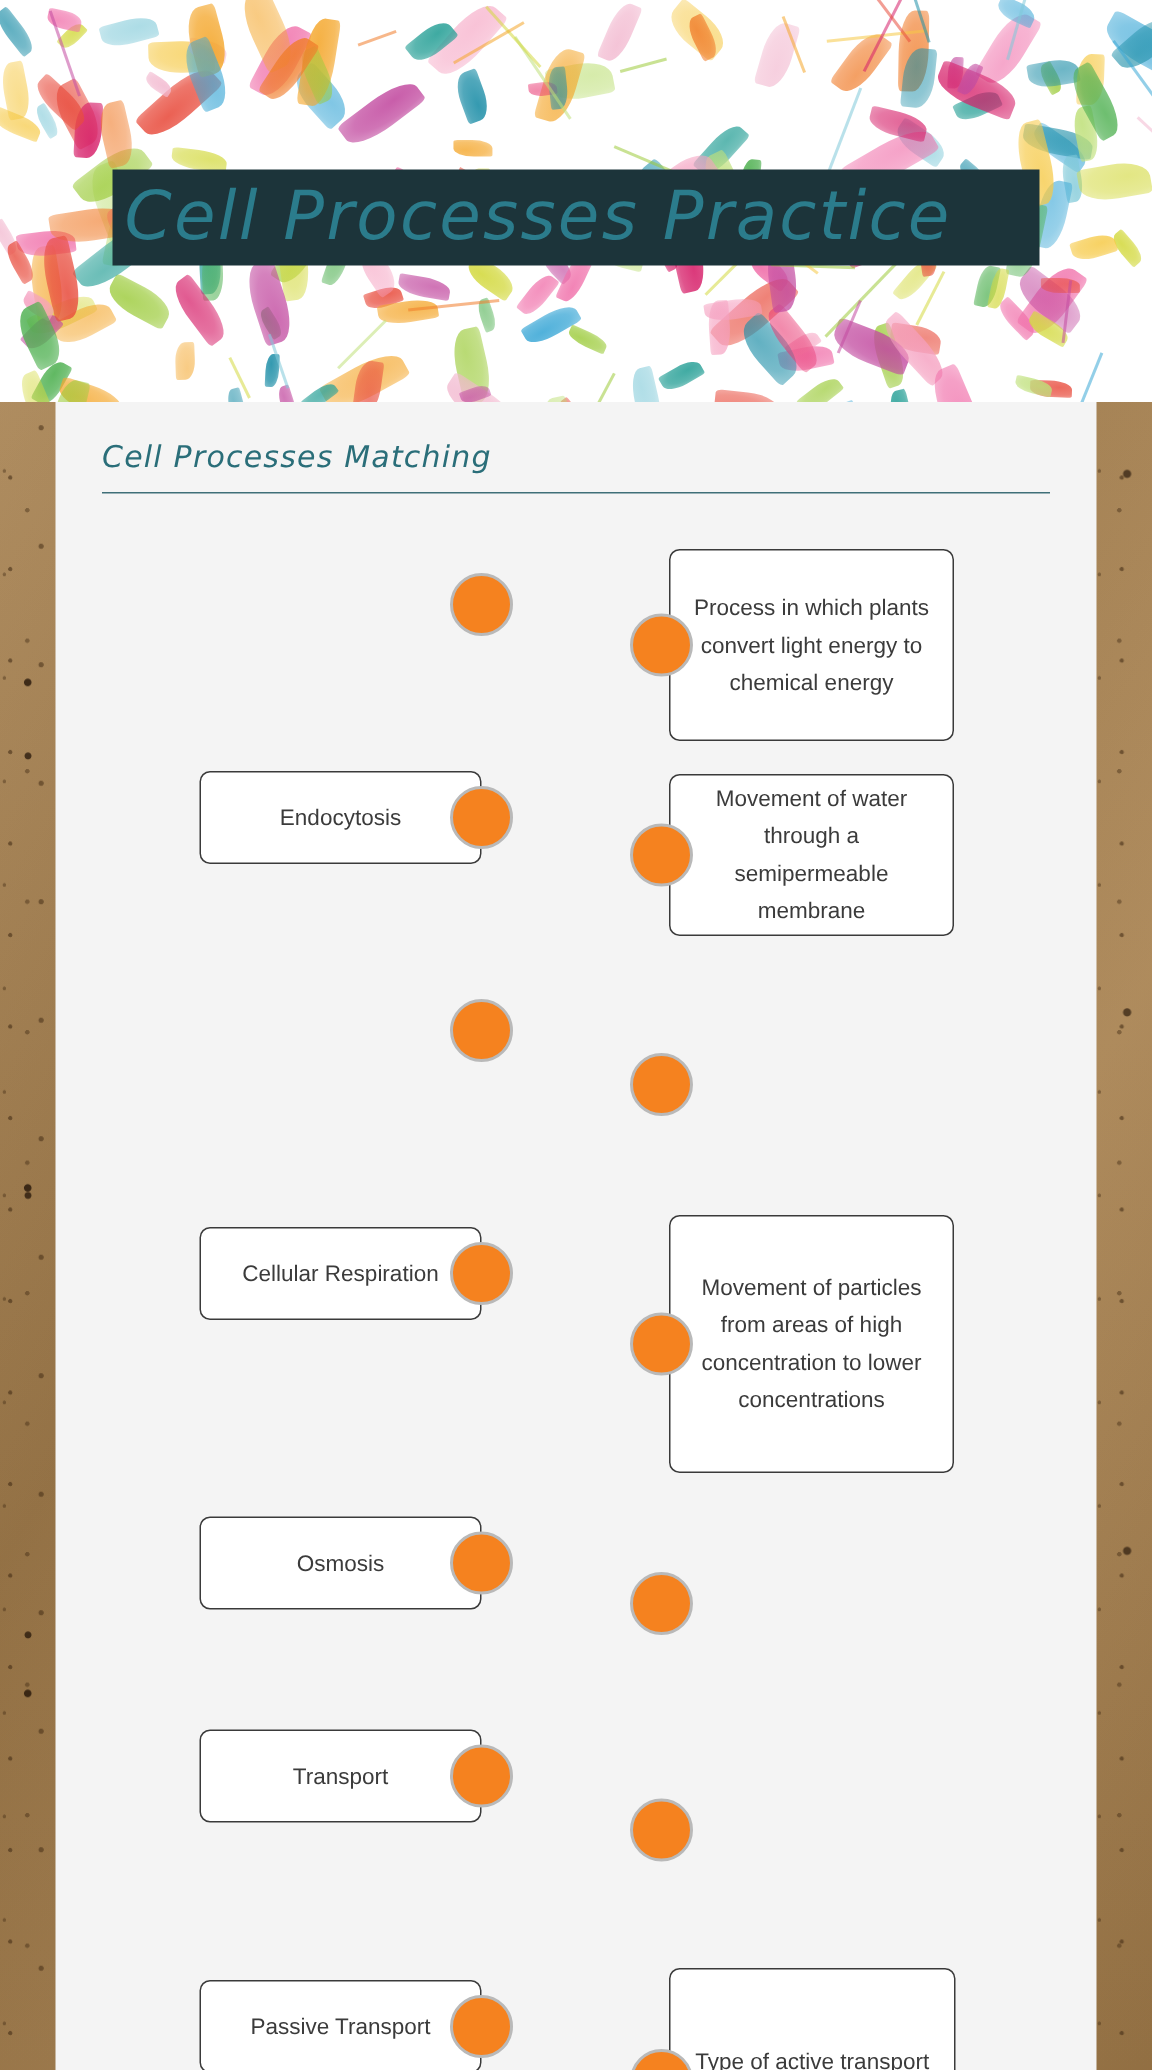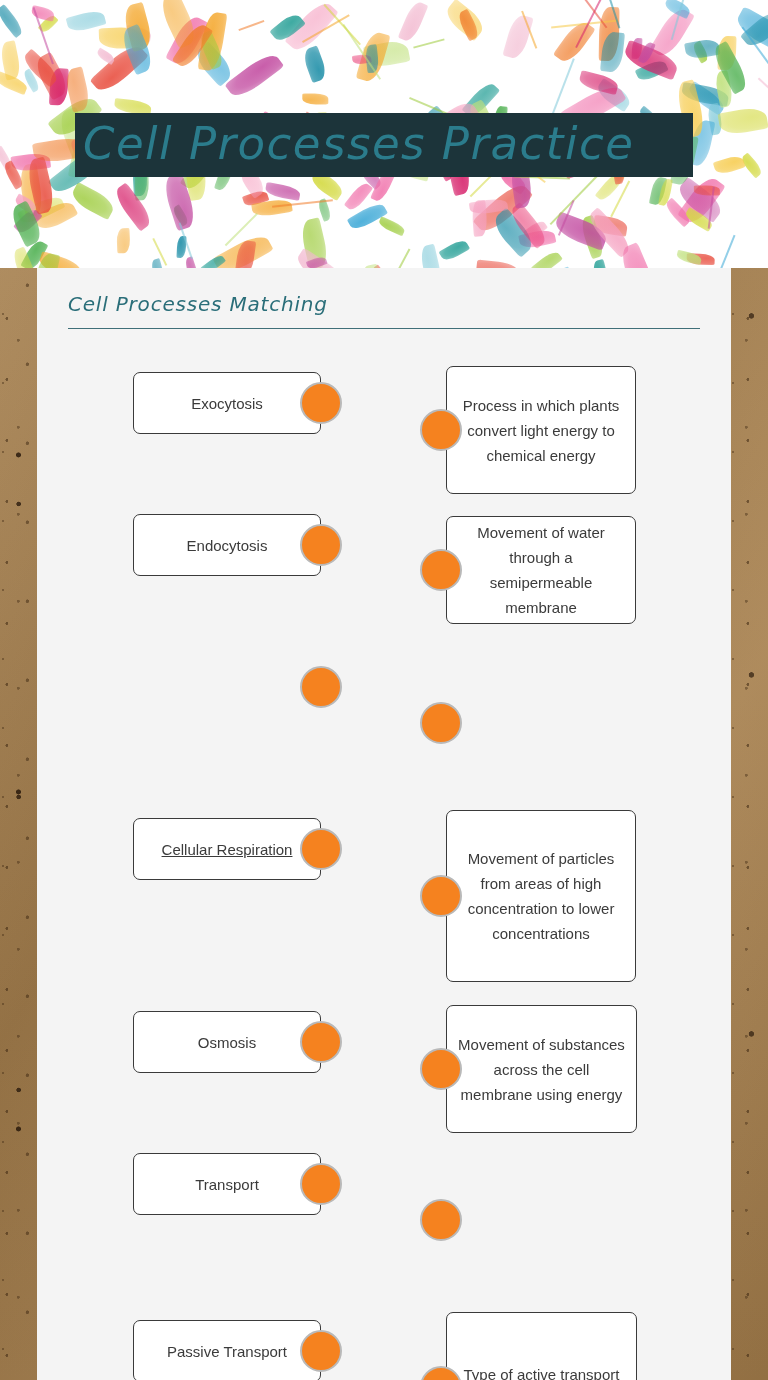--- a/index.html
+++ b/index.html
@@ -426,23 +426,20 @@
 
   <div id="title-banner">
     <div id="title-text">Cell Processes Practice</div>
   </div>
 
   <div id="content-card">
     <div id="section-heading">Cell Processes Matching</div>
     <div id="heading-rule"></div>
     <div id="match-area">
         <div class="match-row" style="position: absolute; left: 0px; top: 0px; height: 128px;">
-          <div class="term-box" style="top: 0px; height: 62px;">
-            <span>Exocytosis</span>
-          </div>
           <div class="dot term-dot" style="top: 10px;"></div>
           <div class="def-box narrow" style="top: -6px; height: 128px;">
             <span>Process in which plants convert light energy to chemical energy</span>
           </div>
           <div class="dot def-dot" style="top: 37px;"></div>
         </div>
         <div class="match-row" style="position: absolute; left: 0px; top: 142px; height: 108px; padding-left: 21px;">
           <div class="term-box" style="top: 0px; height: 62px;">
             <span>Endocytosis</span>
           </div>
@@ -450,37 +447,34 @@
           <div class="def-box narrow" style="top: 2px; height: 108px;">
             <span>Movement of water through a semipermeable membrane</span>
           </div>
           <div class="dot def-dot" style="top: 35px;"></div>
         </div>
         <div class="match-row" style="position: absolute; left: 0px; top: 284px; height: 150px;">
           <div class="dot term-dot" style="top: 10px;"></div>
           <div class="dot def-dot" style="top: 46px;"></div>
         </div>
         <div class="match-row" style="position: absolute; left: 0px; top: 446px; height: 172px;">
-          <div class="term-box" style="top: 0px; height: 62px; text-decoration: underline;">
+          <div class="term-box" style="top: 0px; height: 62px;">
             <span>Cellular Respiration</span>
           </div>
           <div class="dot term-dot" style="top: 10px;"></div>
           <div class="def-box narrow" style="top: -8px; height: 172px;">
             <span>Movement of particles from areas of high concentration to lower concentrations</span>
           </div>
           <div class="dot def-dot" style="top: 57px;"></div>
         </div>
         <div class="match-row" style="position: absolute; left: 0px; top: 639px; height: 128px;">
           <div class="term-box" style="top: 0px; height: 62px;">
             <span>Osmosis</span>
           </div>
           <div class="dot term-dot" style="top: 10px;"></div>
-          <div class="def-box wide" style="top: -6px; height: 128px;">
-            <span>Movement of substances across the cell membrane using energy</span>
-          </div>
           <div class="dot def-dot" style="top: 37px;"></div>
         </div>
         <div class="match-row" style="position: absolute; left: 0px; top: 781px; height: 150px;">
           <div class="term-box" style="top: 0px; height: 62px;">
             <span>Transport</span>
           </div>
           <div class="dot term-dot" style="top: 10px;"></div>
           <div class="dot def-dot" style="top: 46px;"></div>
         </div>
         <div class="match-row" style="position: absolute; left: 0px; top: 948px; height: 150px;">

